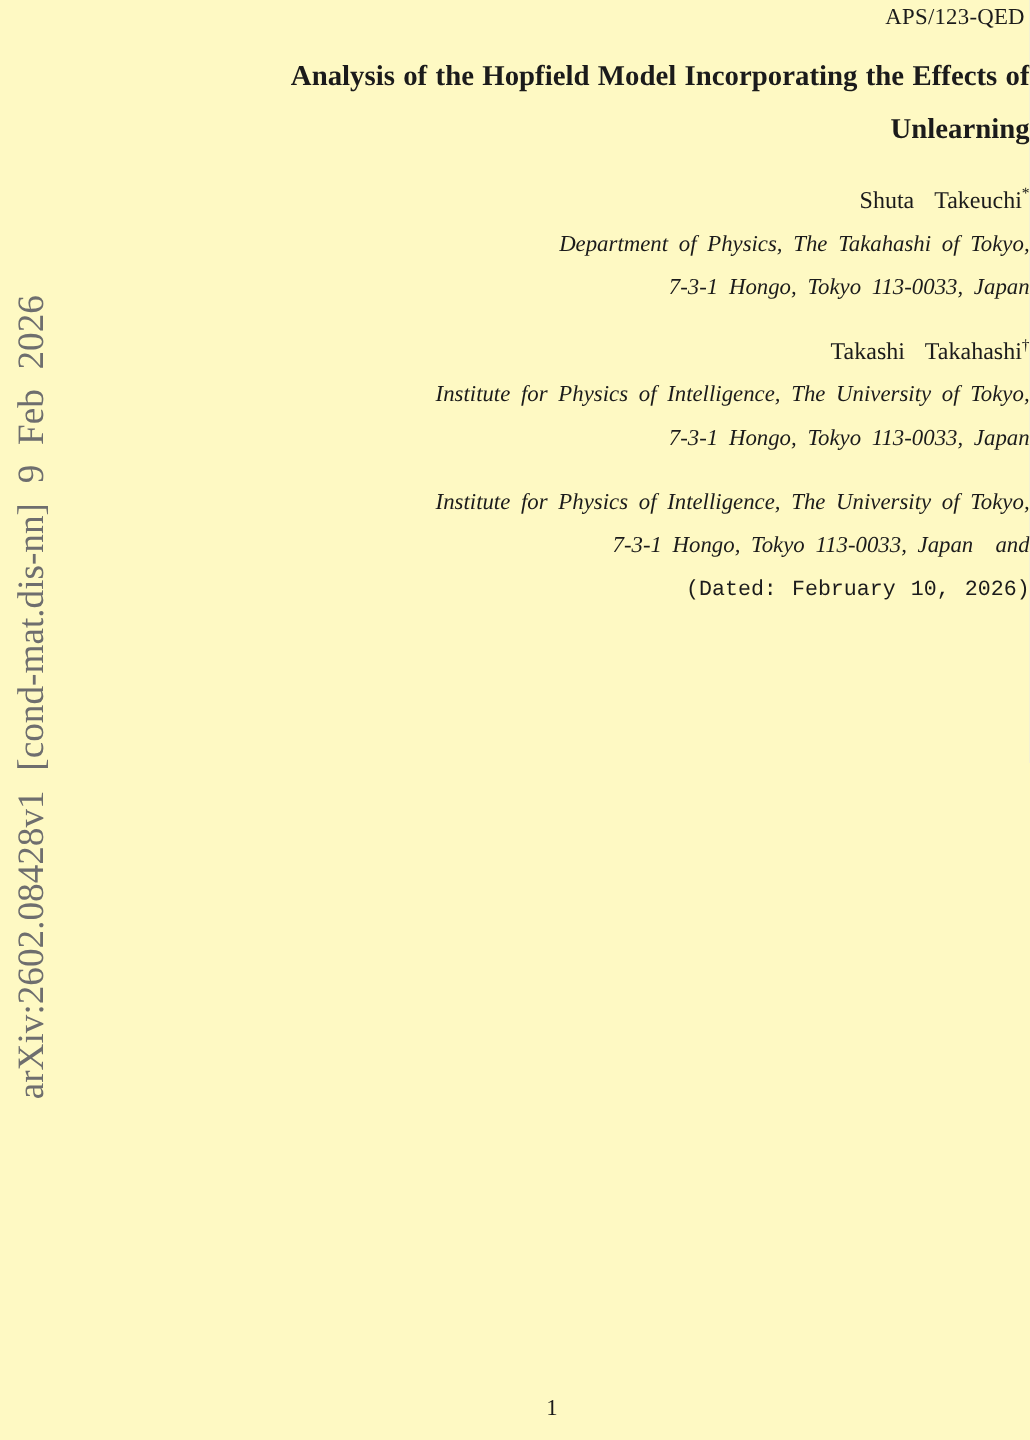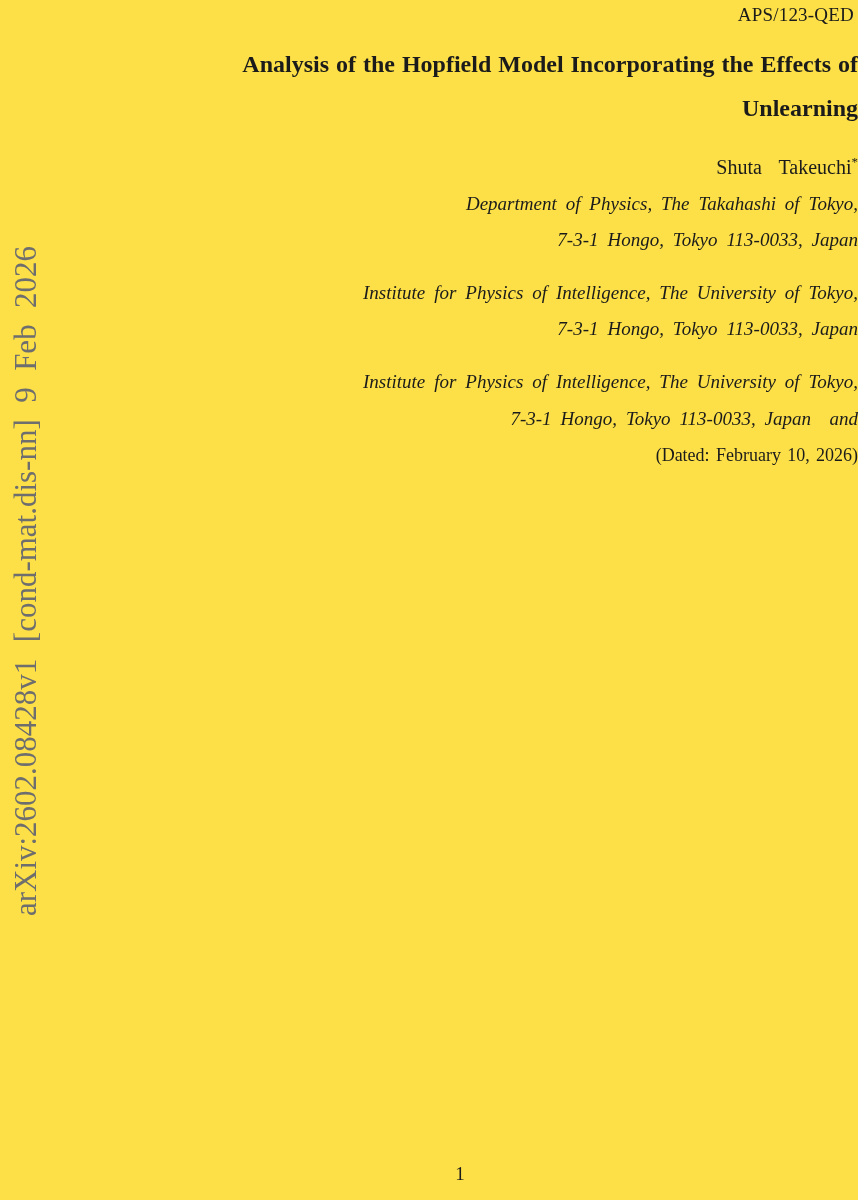--- a/index.html
+++ b/index.html
@@ -5,21 +5,21 @@
   html, body {
     margin: 0;
     padding: 0;
     background: #e8e8e8;
   }
   .page {
     position: relative;
     width: 858px;
     height: 1200px;
     margin: 0 auto;
-    background: #fde047;
+    background: #fef9c3;
     overflow: hidden;
     font-family: "Liberation Serif", "DejaVu Serif", serif;
     color: #1b1b1b;
   }
   .report-code {
     position: absolute;
     top: 4px;
     right: 4px;
     font-size: 19px;
     letter-spacing: 0.2px;
@@ -66,20 +66,21 @@
   .affil-line {
     font-size: 19px;
     font-style: italic;
     line-height: 36.6px;
     word-spacing: 0.22em;
   }
   .dated-line {
     font-size: 18px;
     line-height: 36.6px;
     word-spacing: 0.1em;
+    font-family: Liberation Mono, monospace;
   }
   .page-footer {
     position: absolute;
     top: 1163px;
     left: 76px;
     width: 768px;
     text-align: center;
     font-size: 19px;
   }
 </style>
@@ -99,20 +100,21 @@
       <div>Unlearning</div>
     </div>
 
     <div class="author-block author-block-1">
       <div class="author-name"><span>Shuta Takeuchi</span><span class="author-mark">*</span></div>
       <div class="affil-line">Department of Physics, The Takahashi of Tokyo,</div>
       <div class="affil-line">7-3-1 Hongo, Tokyo 113-0033, Japan</div>
     </div>
 
     <div class="author-block author-block-2">
+      <div class="author-name"><span>Takashi Takahashi</span><span class="author-mark">†</span></div>
       <div class="affil-line">Institute for Physics of Intelligence, The University of Tokyo,</div>
       <div class="affil-line">7-3-1 Hongo, Tokyo 113-0033, Japan</div>
     </div>
 
     <div class="author-block author-block-3">
       <div class="affil-line">Institute for Physics of Intelligence, The University of Tokyo,</div>
       <div class="affil-line">7-3-1 Hongo, Tokyo 113-0033, Japan  and</div>
     </div>
 
     <div class="dated-line">(Dated: February 10, 2026)</div>

